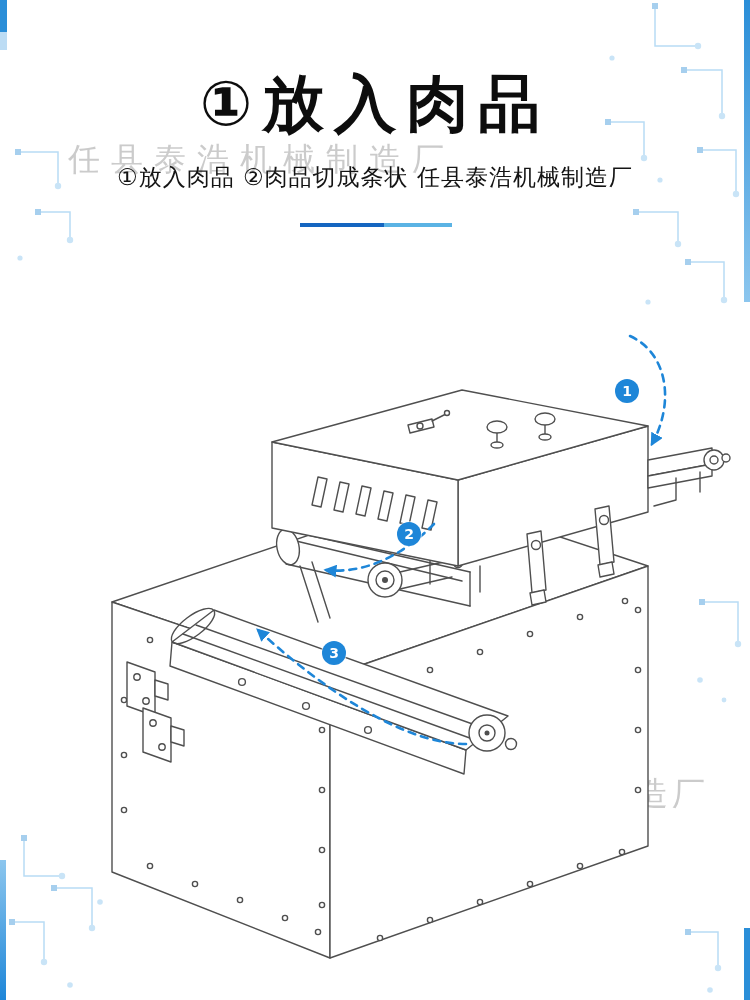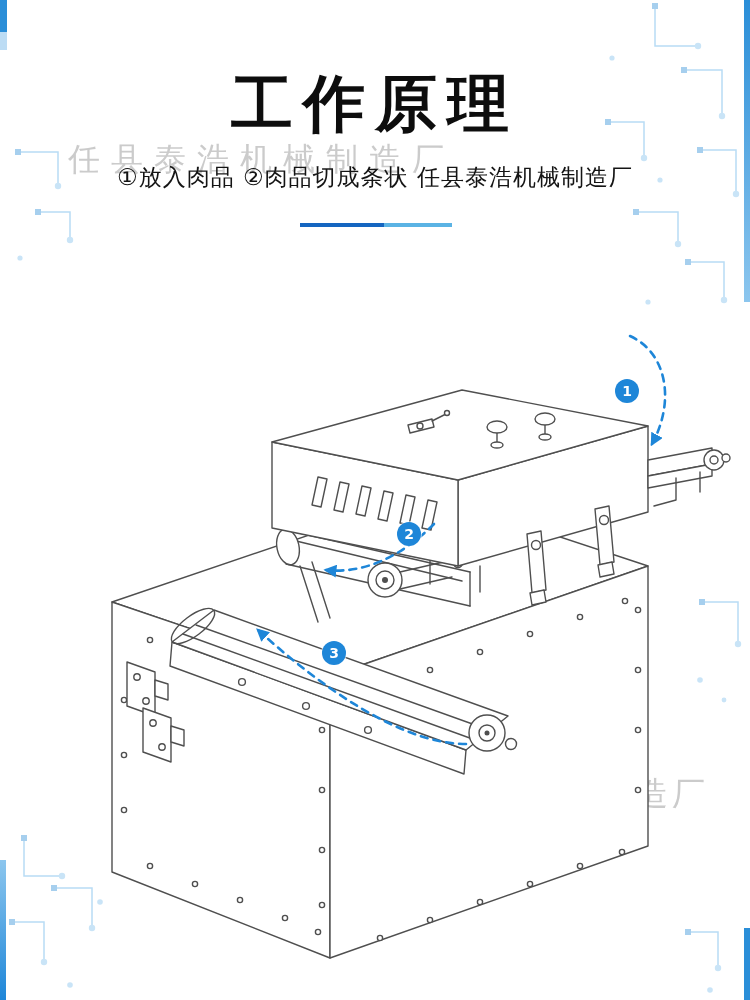--- a/index.html
+++ b/index.html
@@ -268,21 +268,21 @@
     </g>
 
     <g>
       <path class="flow" marker-end="url(#arr)" d="M630,336 C666,352 676,400 652,444"></path>
       <path class="flow" marker-end="url(#arr)" d="M434,524 C400,558 362,574 326,570"></path>
       <path class="flow" marker-end="url(#arr)" d="M466,744 C402,744 322,688 258,630"></path>
     </g>
   </svg>
 
   <div class="layer z-header">
-    <h1 class="title">工作原理</h1>
+    <h1 class="title">①放入肉品</h1>
     <div class="subtitle">①放入肉品 ②肉品切成条状 任县泰浩机械制造厂</div>
     <div class="divider"></div>
   </div>
 
   <div class="layer z-badges">
     <div class="badge badge-1">
       <span>1</span>
     </div>
     <div class="badge badge-2">
       <span>2</span>

